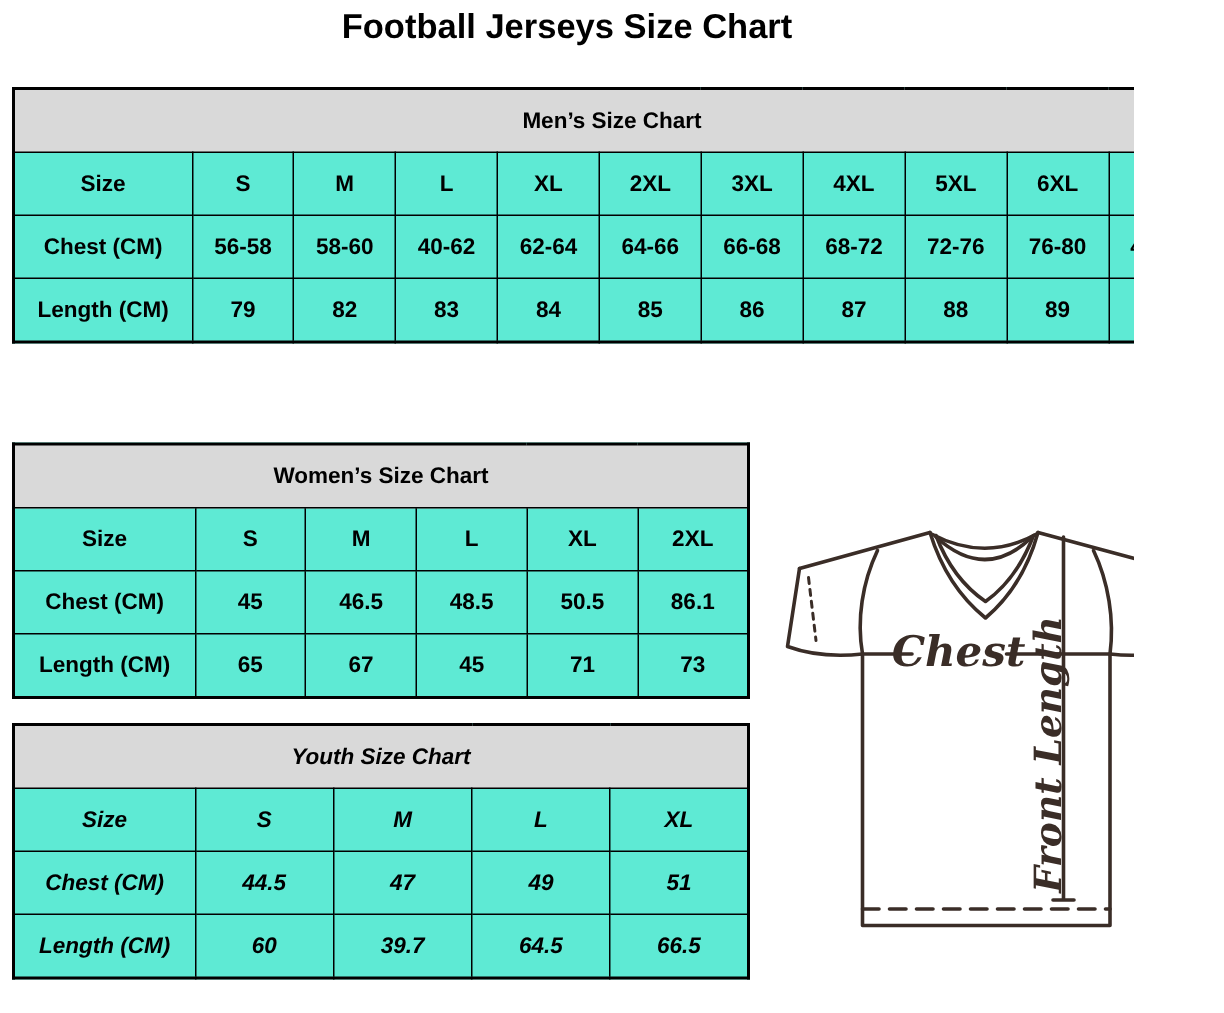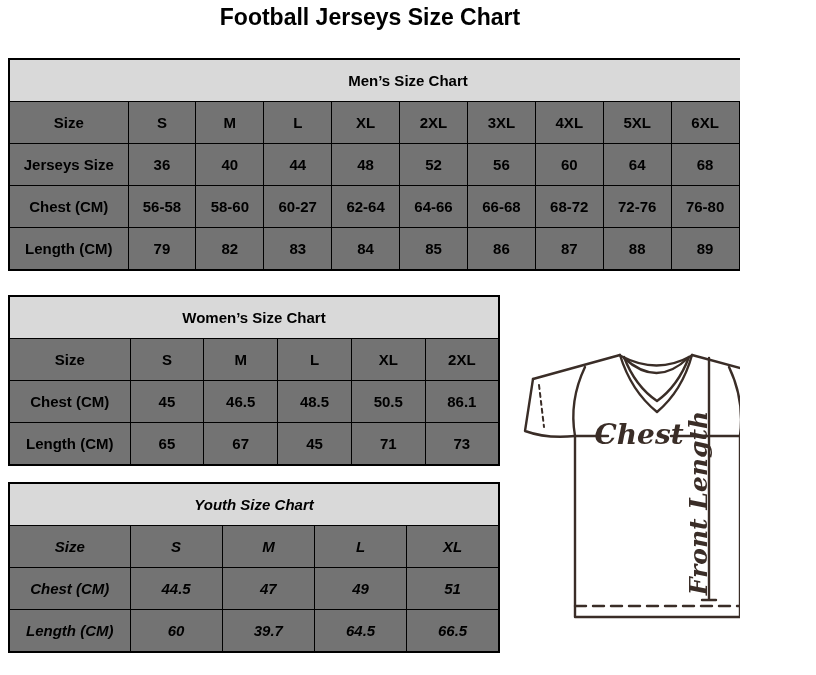--- a/index.html
+++ b/index.html
@@ -1,26 +1,26 @@
 <!DOCTYPE html>
 <html><head>
 <meta charset="utf-8">
 <style>
   html,body{margin:0;padding:0;background:#fff;}
   .page{
     position:relative;width:740px;height:675px;background:#ffffff;
-    font-family:"Liberation Sans",sans-serif;color:#000;overflow:hidden;
+    font-family:"Liberation Sans",sans-serif;color:#000;overflow:hidden;padding-left:16px;
   }
   .title{
     position:absolute;top:4px;left:0;width:100%;margin:0;
     text-align:center;font-size:23px;font-weight:bold;letter-spacing:0px;
   }
   table.size-table{
     position:absolute;left:8px;border-collapse:collapse;table-layout:fixed;
-    border:2px solid #000;background:#737373;
+    border:2px solid #000;background:#5eead4;
   }
   table.size-table th,table.size-table td{
     border:1px solid #000;text-align:center;vertical-align:middle;
     font-weight:bold;font-size:15px;padding:0;height:41px;color:#000;
   }
   th.tbl-title{background:#d9d9d9;font-size:17px;height:38px;}
   #men{top:58px;width:800px;}
   #men col.label-col{width:119px;}
   #women{top:295px;width:492px;}
   #women col.label-col{width:121px;}
@@ -53,37 +53,24 @@
           <td>L</td>
           <td>XL</td>
           <td>2XL</td>
           <td>3XL</td>
           <td>4XL</td>
           <td>5XL</td>
           <td>6XL</td>
           <td>7XL</td>
         </tr>
         <tr>
-          <th>Jerseys Size</th>
-          <td>36</td>
-          <td>40</td>
-          <td>44</td>
-          <td>48</td>
-          <td>52</td>
-          <td>56</td>
-          <td>60</td>
-          <td>64</td>
-          <td>68</td>
-          <td>72</td>
-        </tr>
-        <tr>
           <th>Chest (CM)</th>
           <td>56-58</td>
           <td>58-60</td>
-          <td>60-27</td>
+          <td>40-62</td>
           <td>62-64</td>
           <td>64-66</td>
           <td>66-68</td>
           <td>68-72</td>
           <td>72-76</td>
           <td>76-80</td>
           <td>40-84</td>
         </tr>
         <tr>
           <th>Length (CM)</th>

